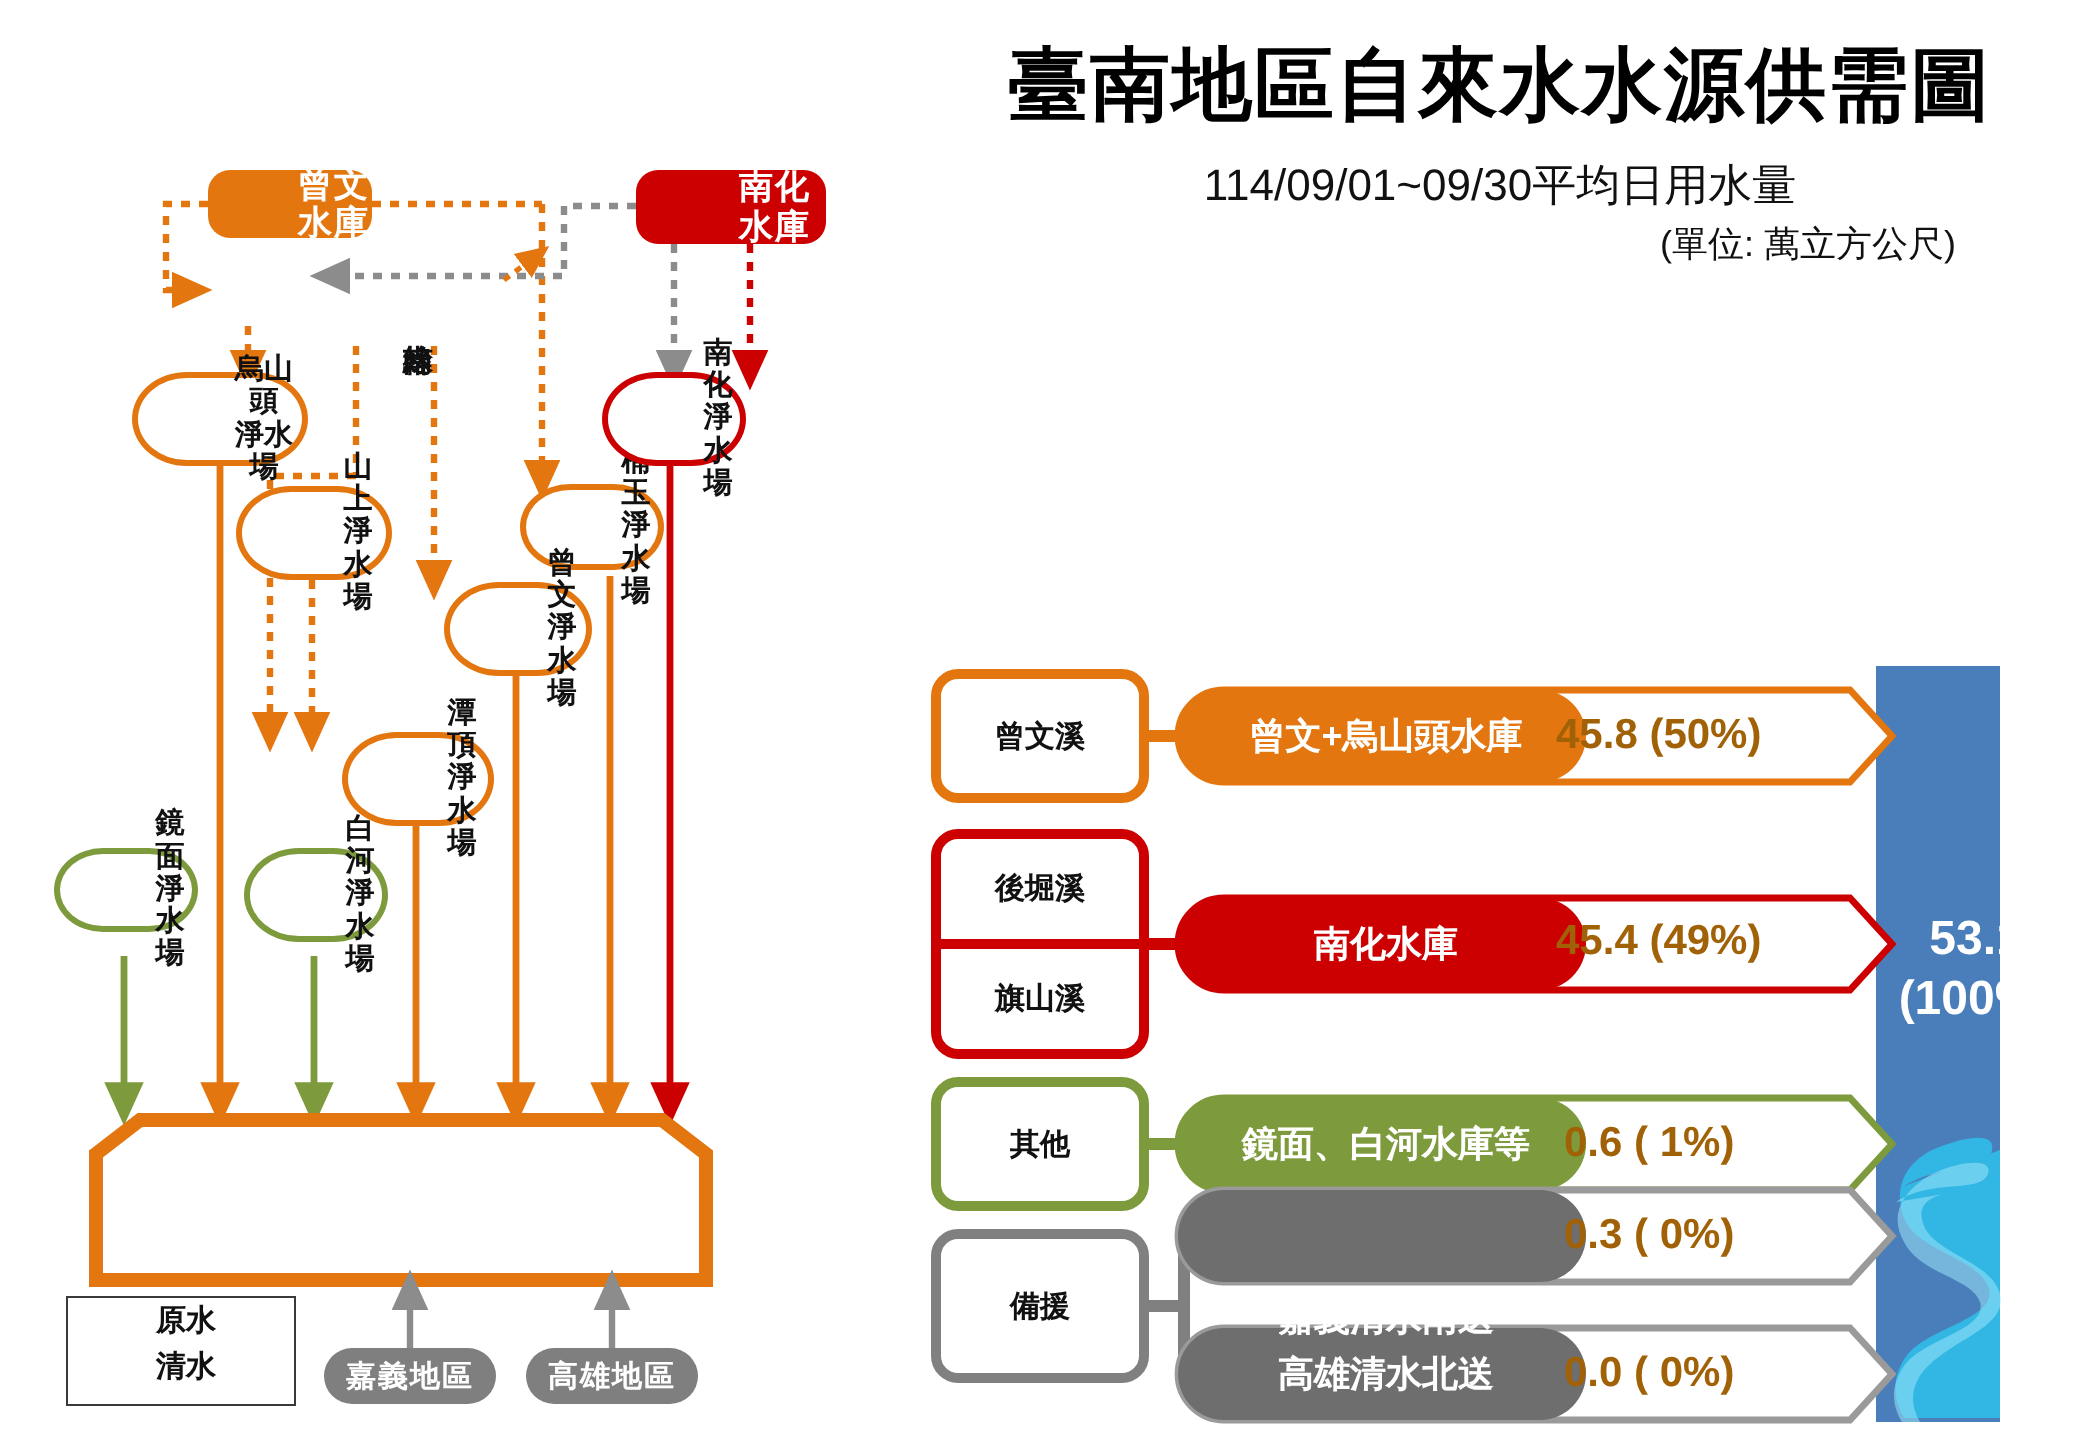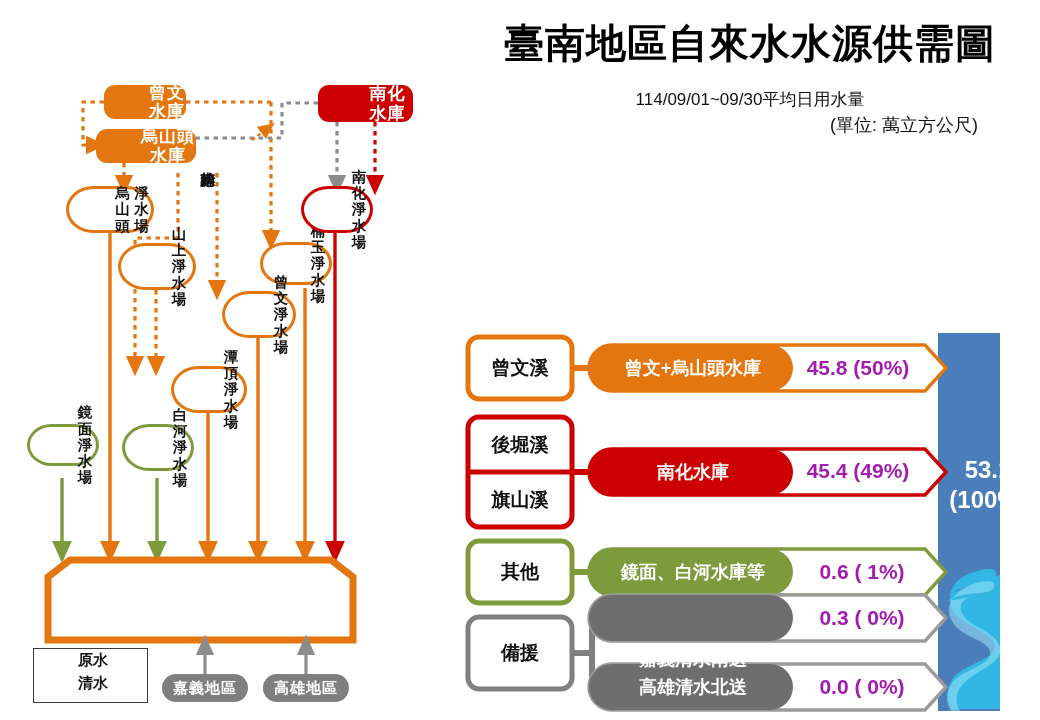--- a/index.html
+++ b/index.html
@@ -14,21 +14,21 @@
   
   .abs{position:absolute;box-sizing:border-box;}
 
   
   #title-block{position:absolute;left:470px;top:20px;width:560px;text-align:center;}
   #main-title{
     font-size:40px;font-weight:bold;letter-spacing:1px;line-height:1.15;
     color:#000;white-space:nowrap;
   }
   #subtitle{
-    margin-top:22px;font-size:17px;color:#111;white-space:nowrap;text-align:center;
+    margin-top:12px;font-size:22px;color:#111;white-space:nowrap;text-align:center;
   }
   #unit-note{
     margin-top:2px;font-size:18px;color:#111;white-space:nowrap;
     text-align:right;padding-right:52px;
   }
 
   
   #flow{position:absolute;left:0;top:0;width:470px;height:720px;}
   #flow-svg{position:absolute;left:0;top:0;}
 
@@ -78,29 +78,29 @@
     color:#fff;font-size:15px;font-weight:bold;
     display:flex;align-items:center;justify-content:center;letter-spacing:1px;
   }
 
   
   #chart{position:absolute;left:460px;top:325px;width:580px;height:395px;}
   #chart-svg{position:absolute;left:0;top:0;}
 
   .src-label{
     position:absolute;display:flex;align-items:center;justify-content:center;
-    font-size:19px;font-weight:bold;color:#111;
+    font-size:15px;font-weight:bold;color:#111;
   }
   .row-name{
     position:absolute;display:flex;align-items:center;justify-content:center;
     font-size:18px;font-weight:bold;color:#fff;text-align:center;
   }
   .row-value{
-    position:absolute;display:flex;align-items:center;justify-content:center;
-    font-size:21px;font-weight:bold;color:#a21caf;white-space:pre;
+    position:absolute;display:flex;align-items:center;justify-content:flex-start;
+    font-size:21px;font-weight:bold;color:#a16207;white-space:pre;
   }
   #total-text{
     position:absolute;left:938px;top:455px;width:100px;text-align:center;
     color:#fff;font-size:24px;font-weight:bold;line-height:1.25;
   }
 </style>
 </head>
 <body>
 
 <div id="stage">
@@ -171,32 +171,29 @@
       <path d="M205,690 L205,645" fill="none" stroke="#8C8C8C" stroke-width="3.2" marker-end="url(#ar-gy)"></path>
       <path d="M306,690 L306,645" fill="none" stroke="#8C8C8C" stroke-width="3.2" marker-end="url(#ar-gy)"></path>
 
       <path d="M45,661 L72,661" fill="none" stroke="#7A7A7A" stroke-width="3.2" stroke-dasharray="4,3.4" marker-end="url(#ar-gy)"></path>
       <path d="M45,684 L72,684" fill="none" stroke="#7A7A7A" stroke-width="3.2" marker-end="url(#ar-gy)"></path>
     </svg>
 
     <div class="node res orange abs" style="left:104px;top:85px;width:82px;height:34px;">
       <span>曾文水庫</span>
     </div>
-    <div class="node res orange abs" style="left:96px;top:129px;width:100px;height:34px;">
-      <span>烏山頭水庫</span>
-    </div>
     <div class="node res red abs" style="left:318px;top:85px;width:95px;height:37px;">
       <span>南化水庫</span>
     </div>
 
     <div class="vlabel" style="left: 200px; top: 160px; writing-mode: vertical-rl; text-orientation: upright;">
       <span>南幹線</span>
     </div>
 
-    <div class="node plant abs" style="left:66px;top:186px;width:88px;height:47px;">
+    <div class="node plant abs" style="left:66px;top:186px;width:88px;height:47px;flex-direction:column;">
       <span>烏山頭</span>
       <span>淨水場</span>
     </div>
     <div class="node plant abs" style="left:118px;top:243px;width:78px;height:47px;flex-direction:column;">
       <span>山上</span>
       <span>淨水場</span>
     </div>
     <div class="node plant abs" style="left:260px;top:242px;width:72px;height:43px;flex-direction:column;">
       <span>楠玉</span>
       <span>淨水場</span>

